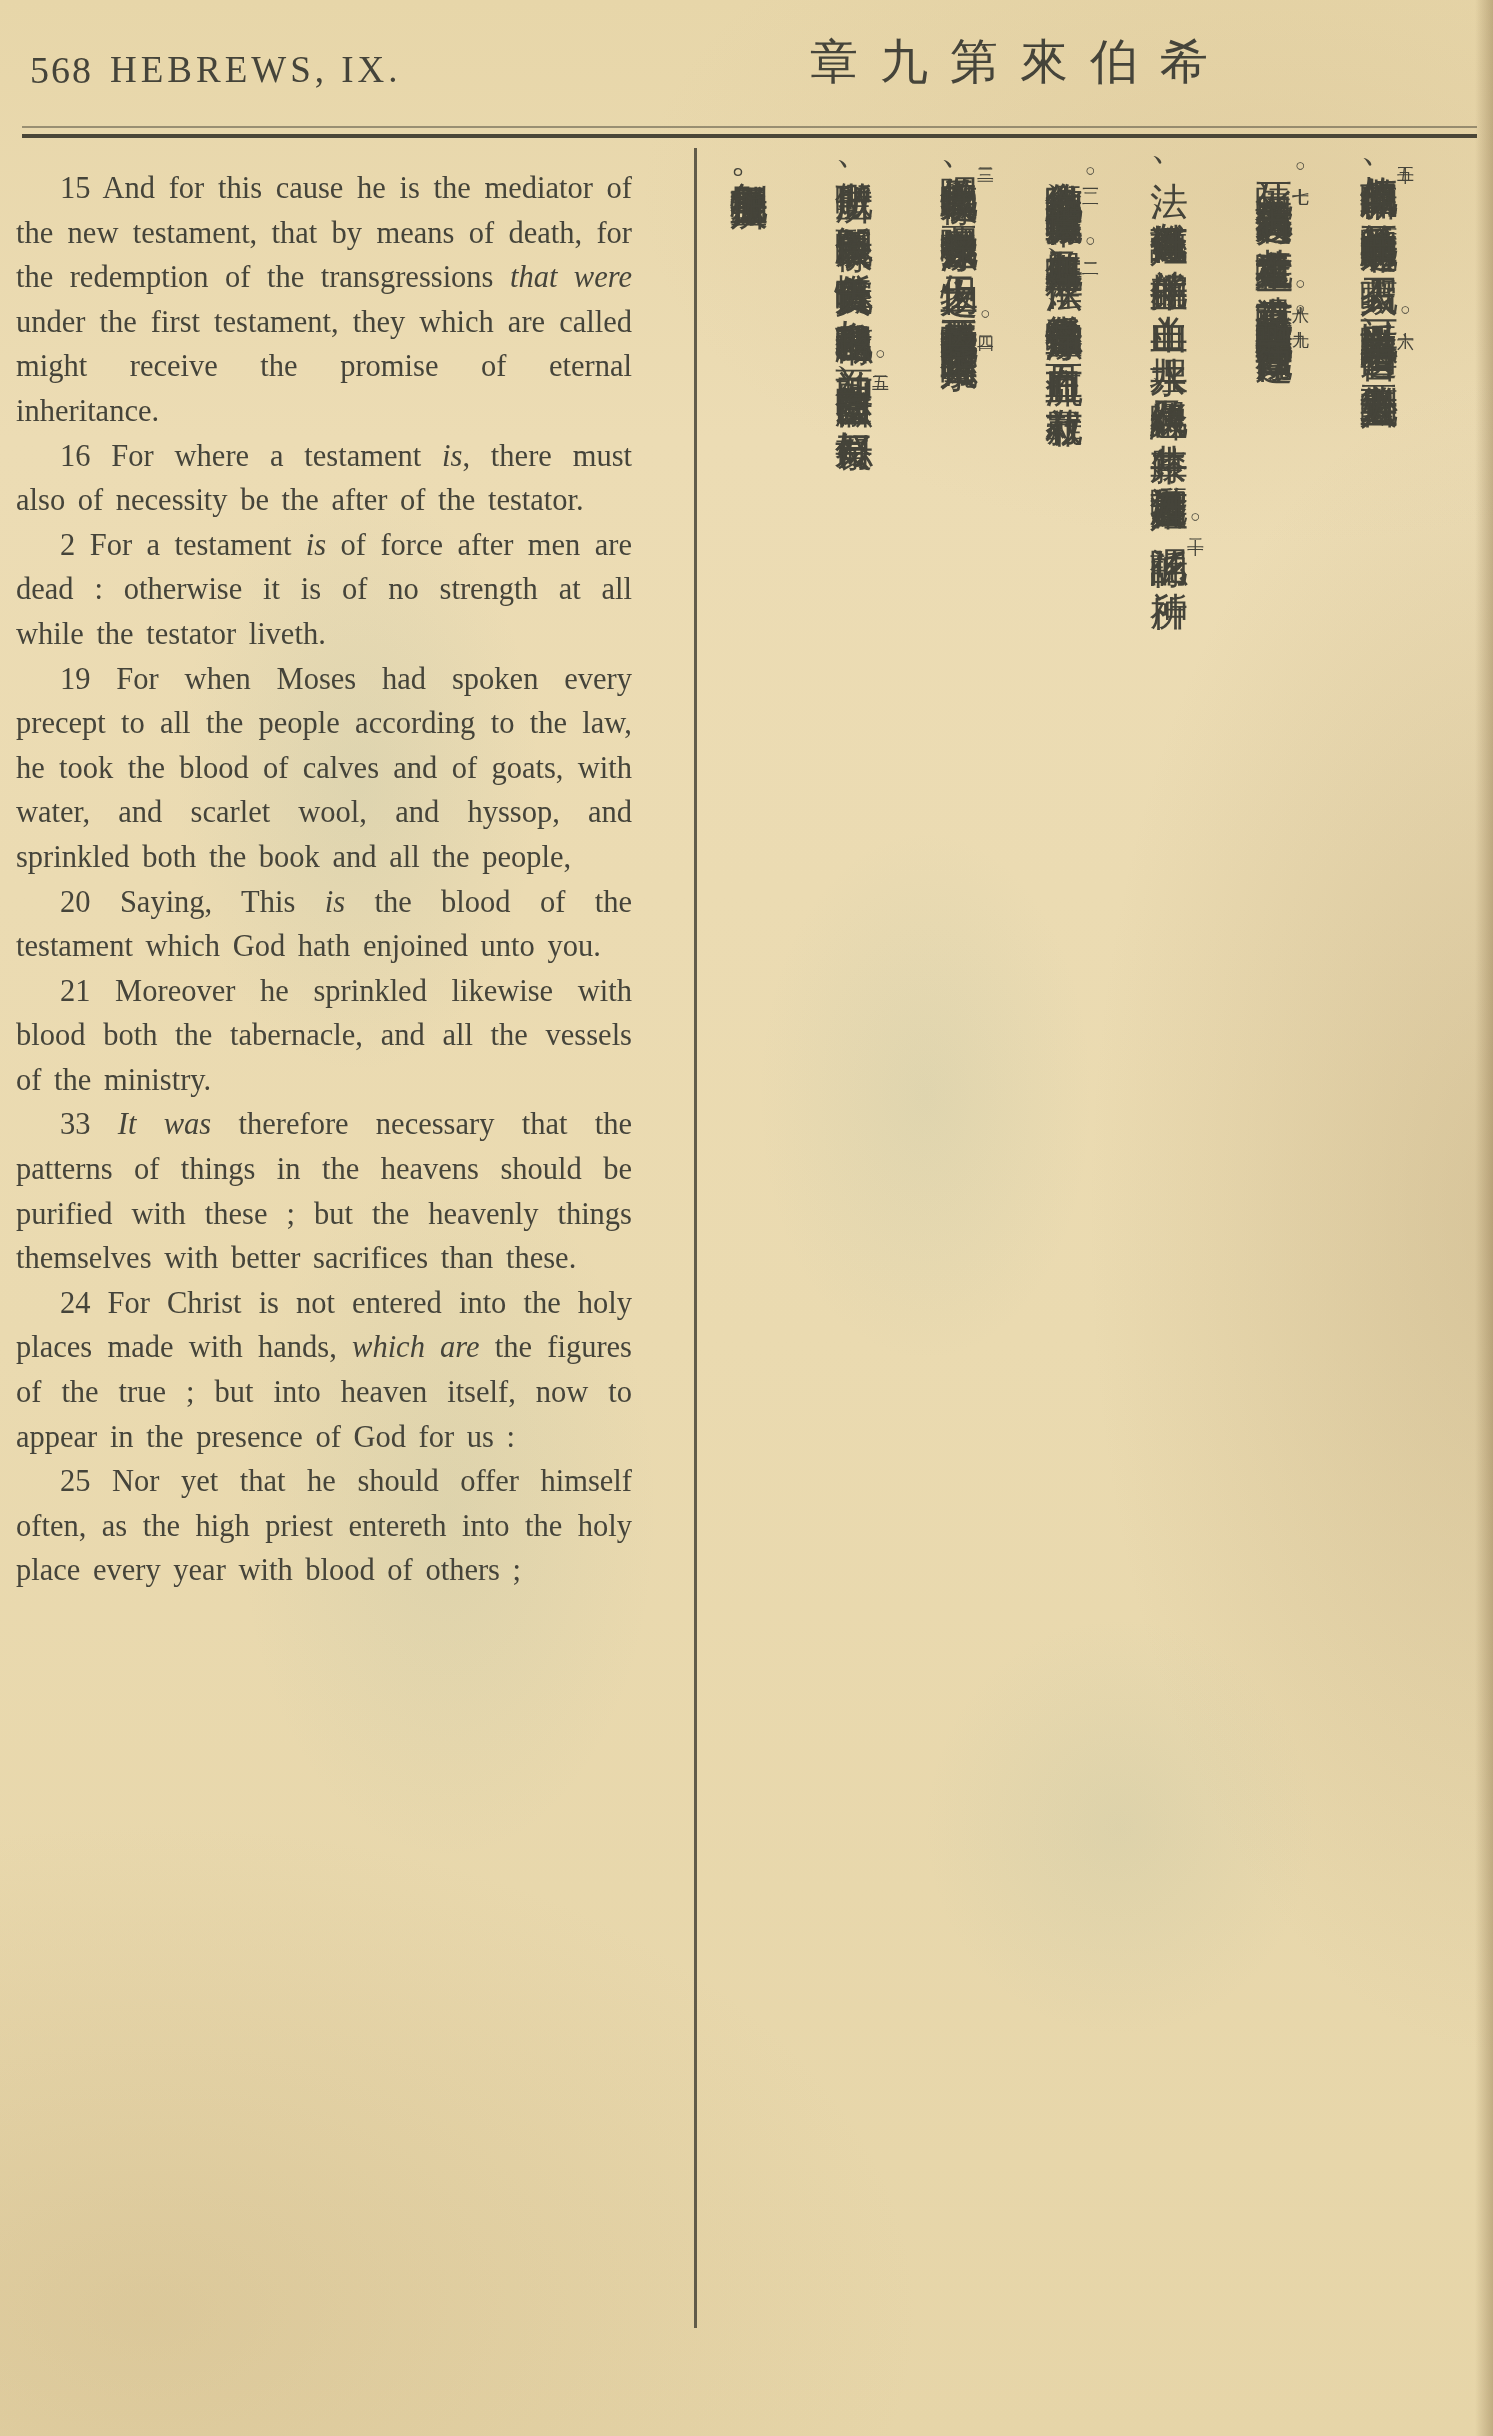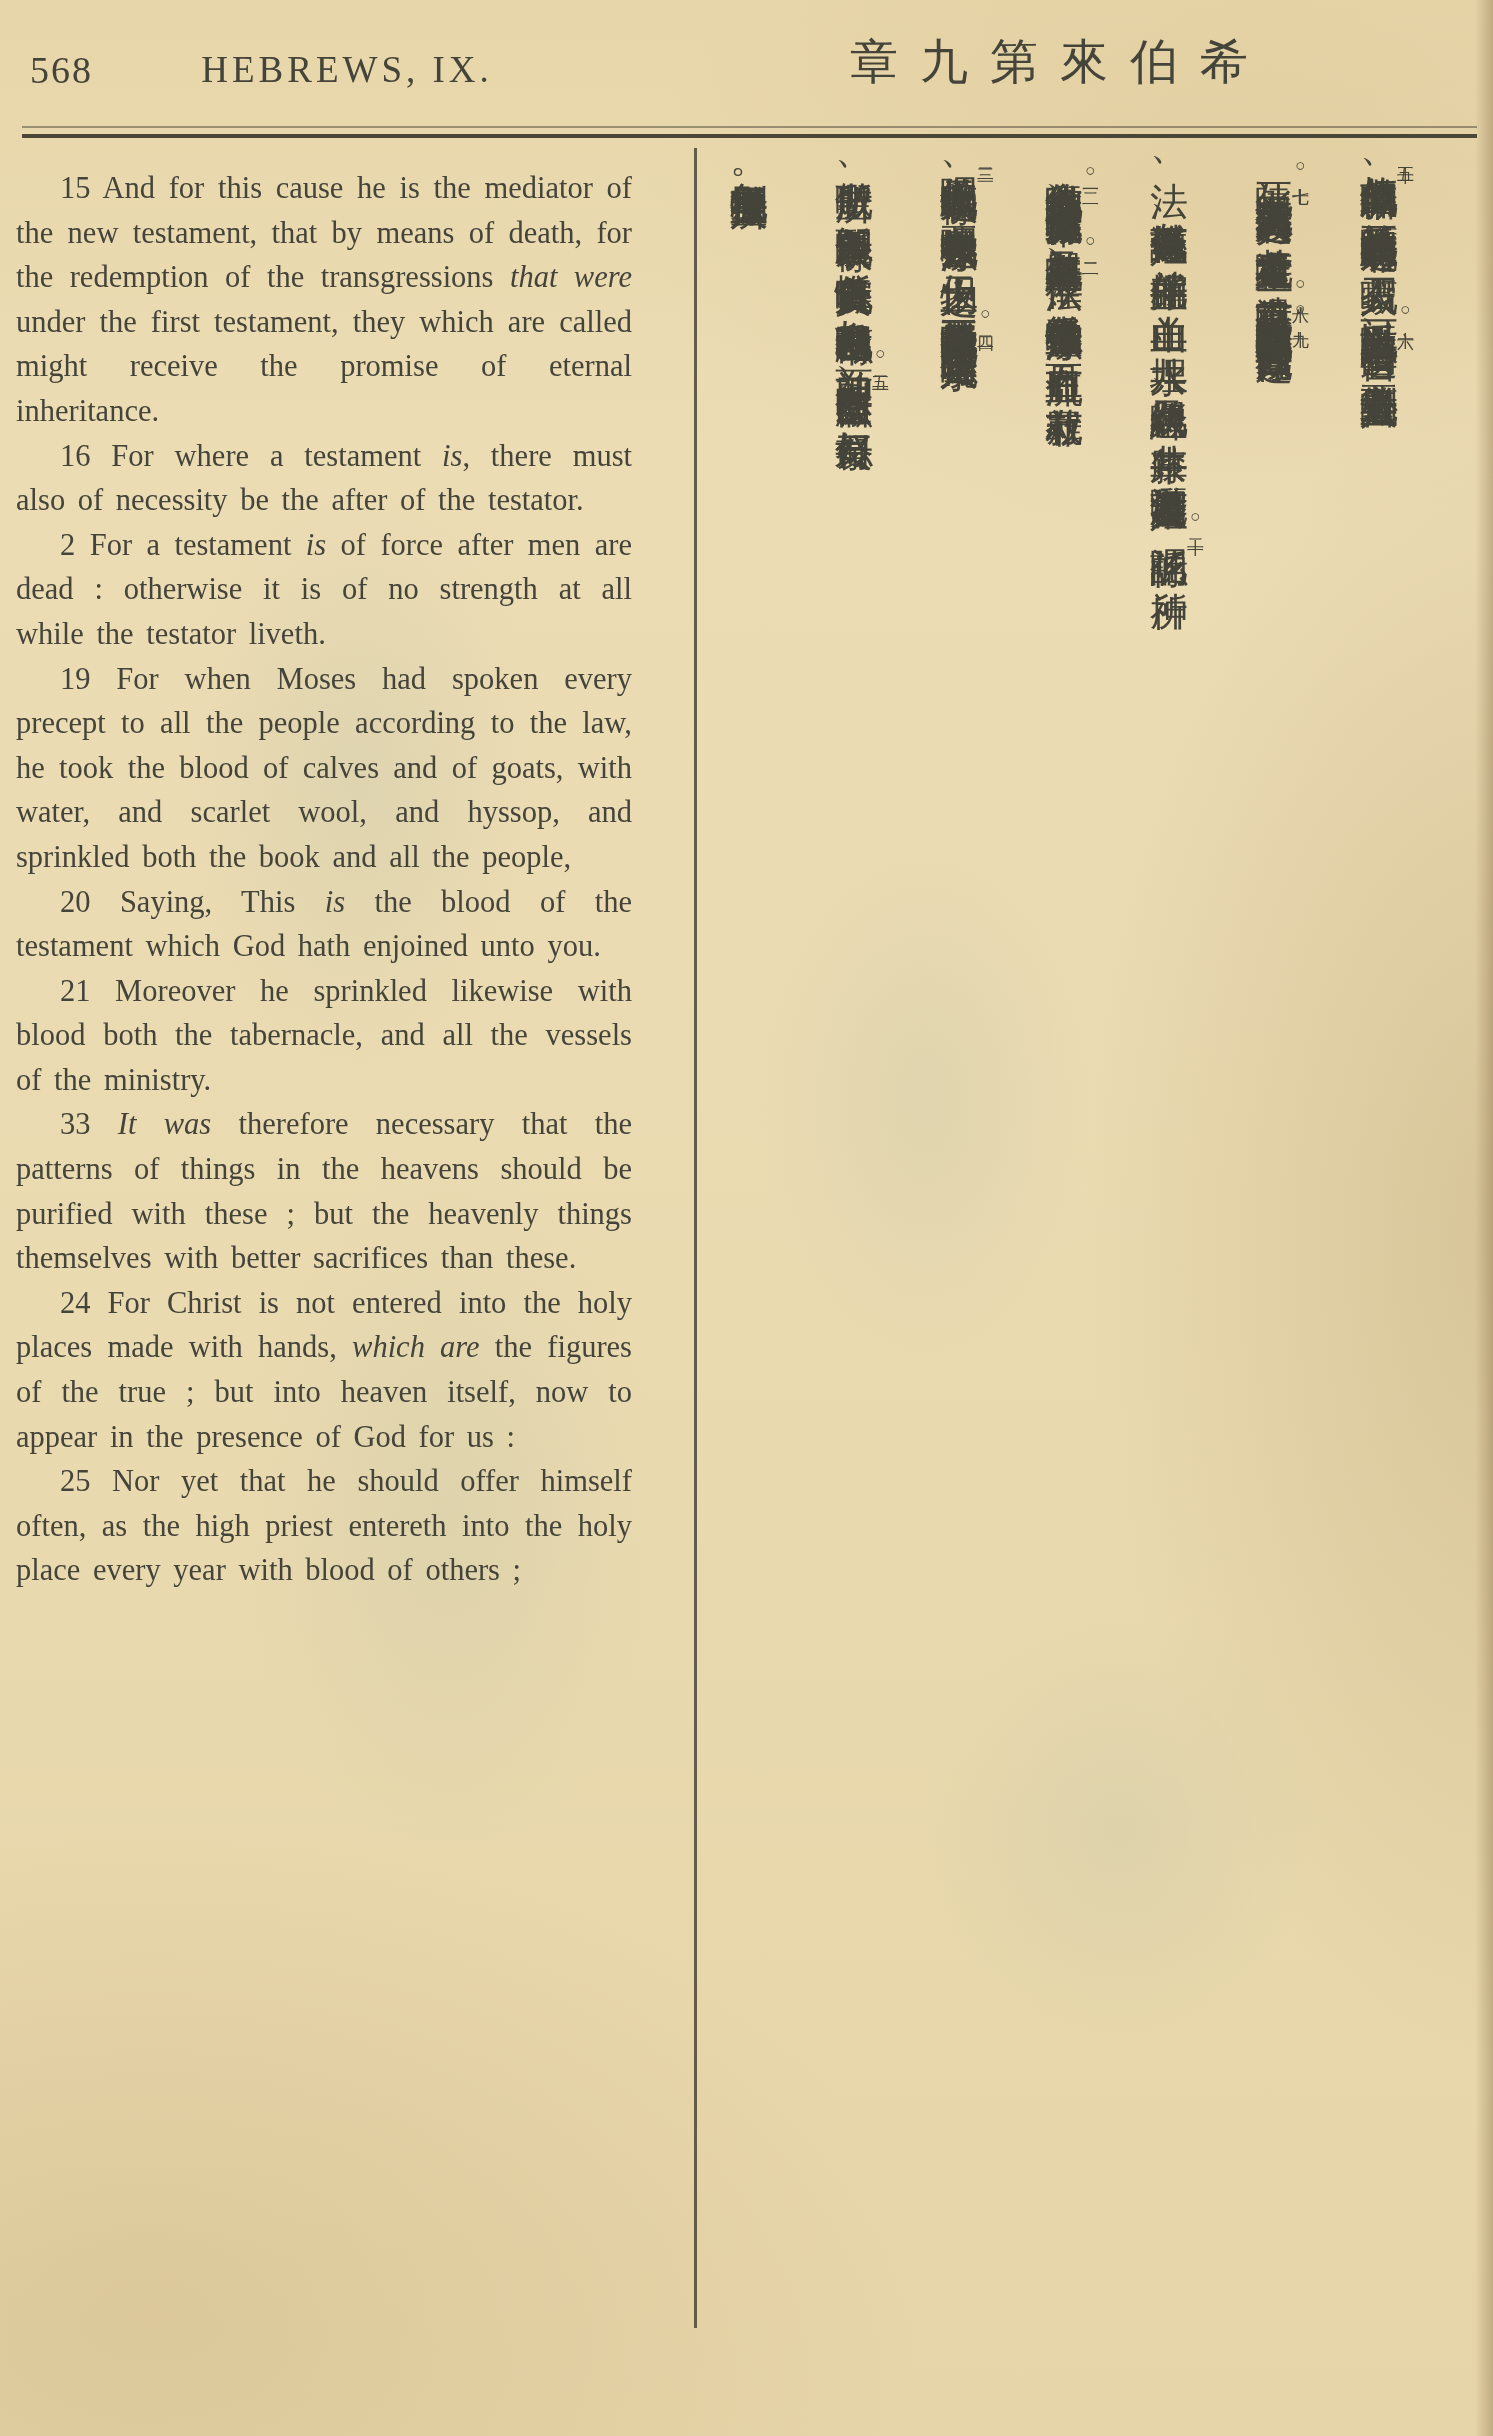--- a/index.html
+++ b/index.html
@@ -17,23 +17,23 @@
   .page::before{
     content:""; position:absolute; inset:0;
     background:
       radial-gradient(ellipse 260px 420px at 24% 32%, rgba(125,160,150,.12), rgba(0,0,0,0) 70%),
       radial-gradient(ellipse 300px 500px at 30% 62%, rgba(125,160,150,.11), rgba(0,0,0,0) 70%),
       radial-gradient(ellipse 240px 380px at 62% 45%, rgba(125,160,150,.10), rgba(0,0,0,0) 70%),
       radial-gradient(ellipse 280px 300px at 75% 75%, rgba(125,160,150,.10), rgba(0,0,0,0) 70%);
     pointer-events:none;
   }
   .pgnum{position:absolute; left:30px; top:48px; font-size:38px; letter-spacing:2px;}
-  .entitle{position:absolute; left:127px; top:48px; width:440px; text-align:center;
+  .entitle{position:absolute; left:110px; top:48px; width:440px; text-align:left;
            font-size:37px; letter-spacing:4px; white-space:nowrap;font-family:Liberation Serif, serif;}
-  .zhtitle{position:absolute; left:840px; top:30px; width:440px; text-align:center;
+  .zhtitle{position:absolute; left:800px; top:30px; width:440px; text-align:center;
            font-size:48px; letter-spacing:22px; white-space:nowrap;}
   .hrule{position:absolute; left:22px; right:16px; top:126px; height:6px;
          border-top:2px solid rgba(74,70,56,.50); border-bottom:4px solid #4a4638;}
   .vdivider{position:absolute; left:694px; top:148px; width:3px; height:2180px;
             background:#4a4638; opacity:.85;}
   
   .encol{position:absolute; left:16px; top:166px; width:616px;
          font-size:30.5px; line-height:44.6px; text-align:justify; word-spacing:5px;}
   .encol p{margin:0; text-indent:44px;}
   .it{font-style:italic;}

